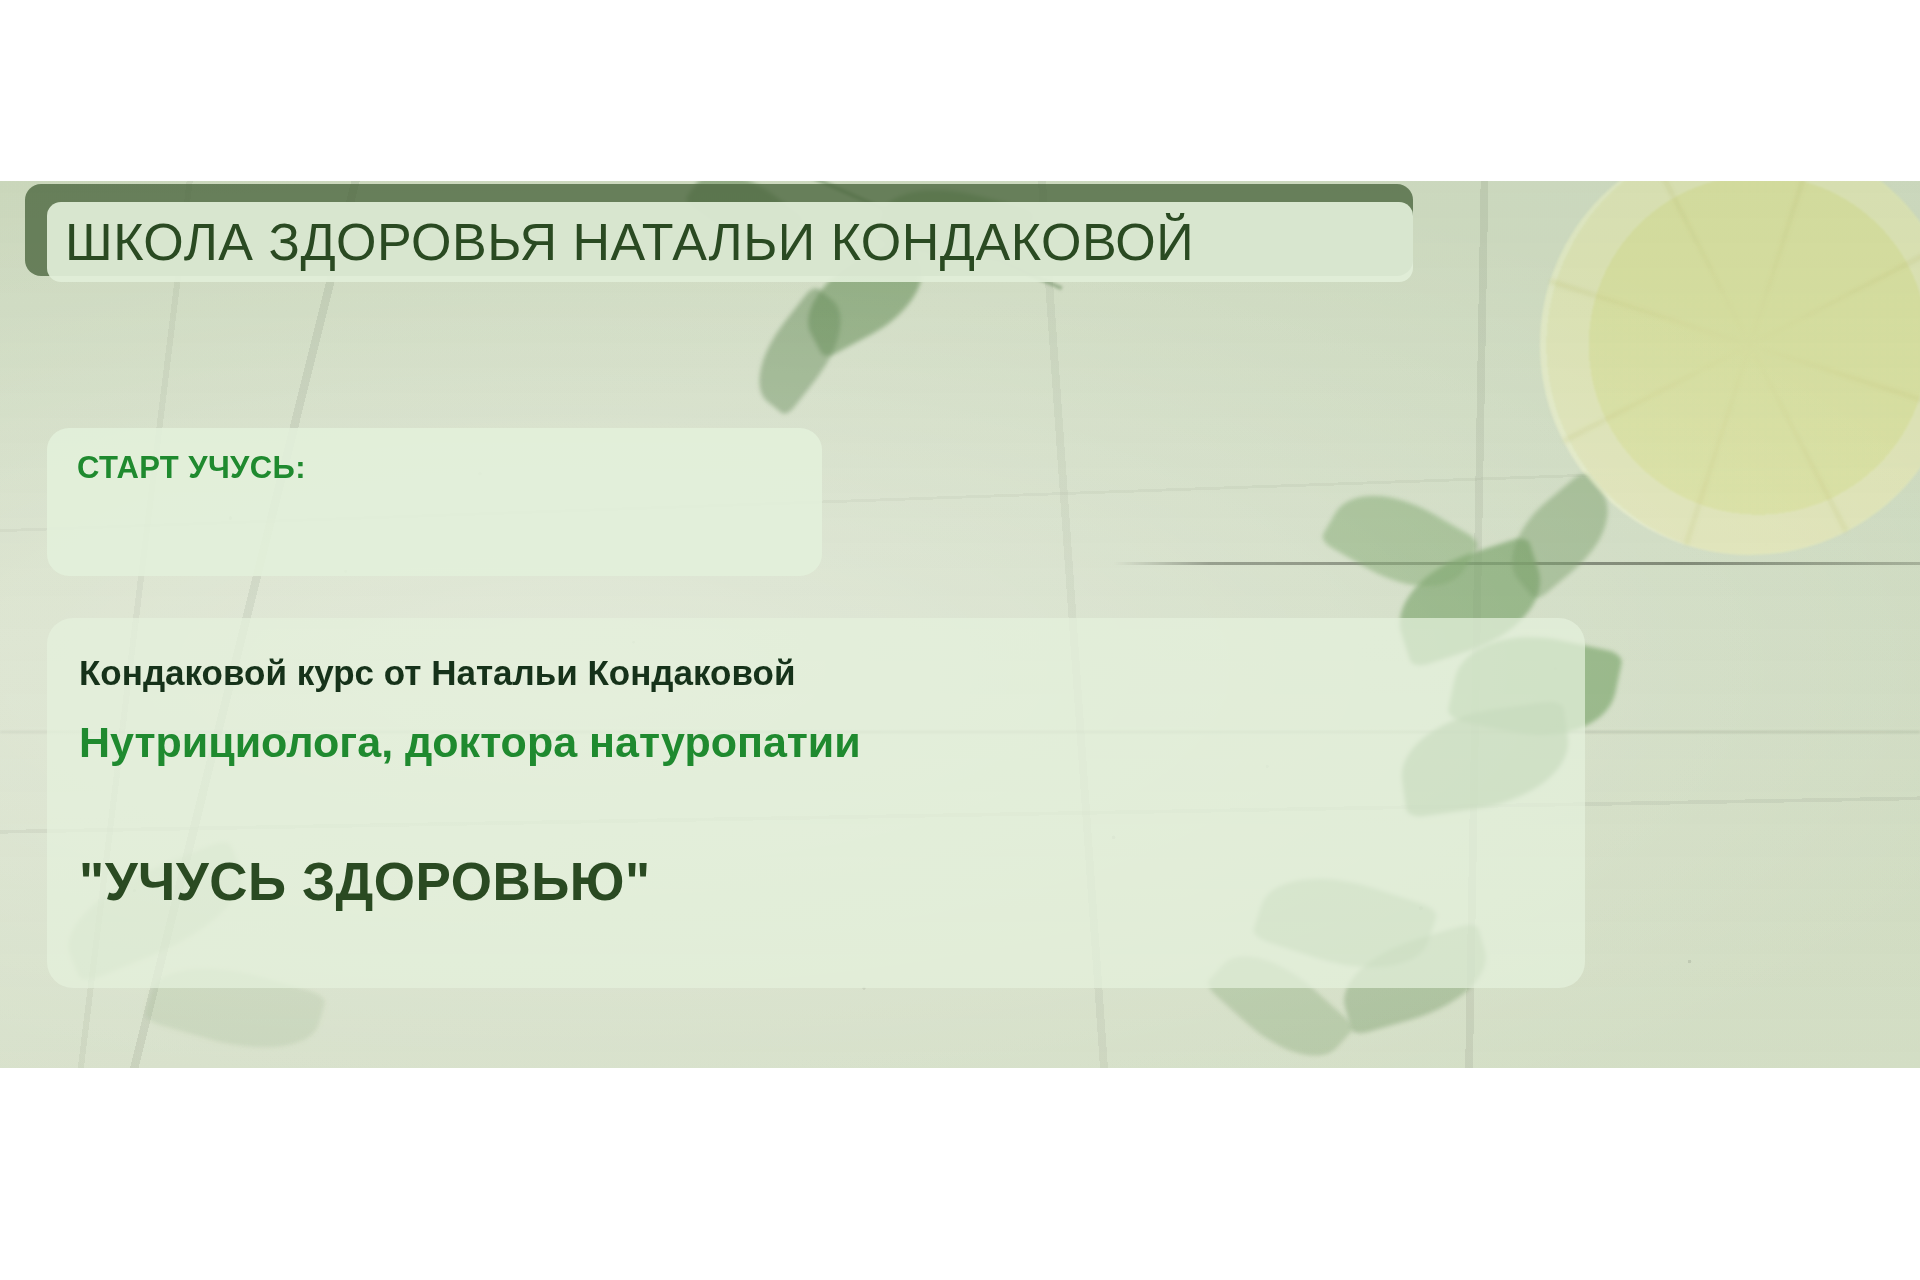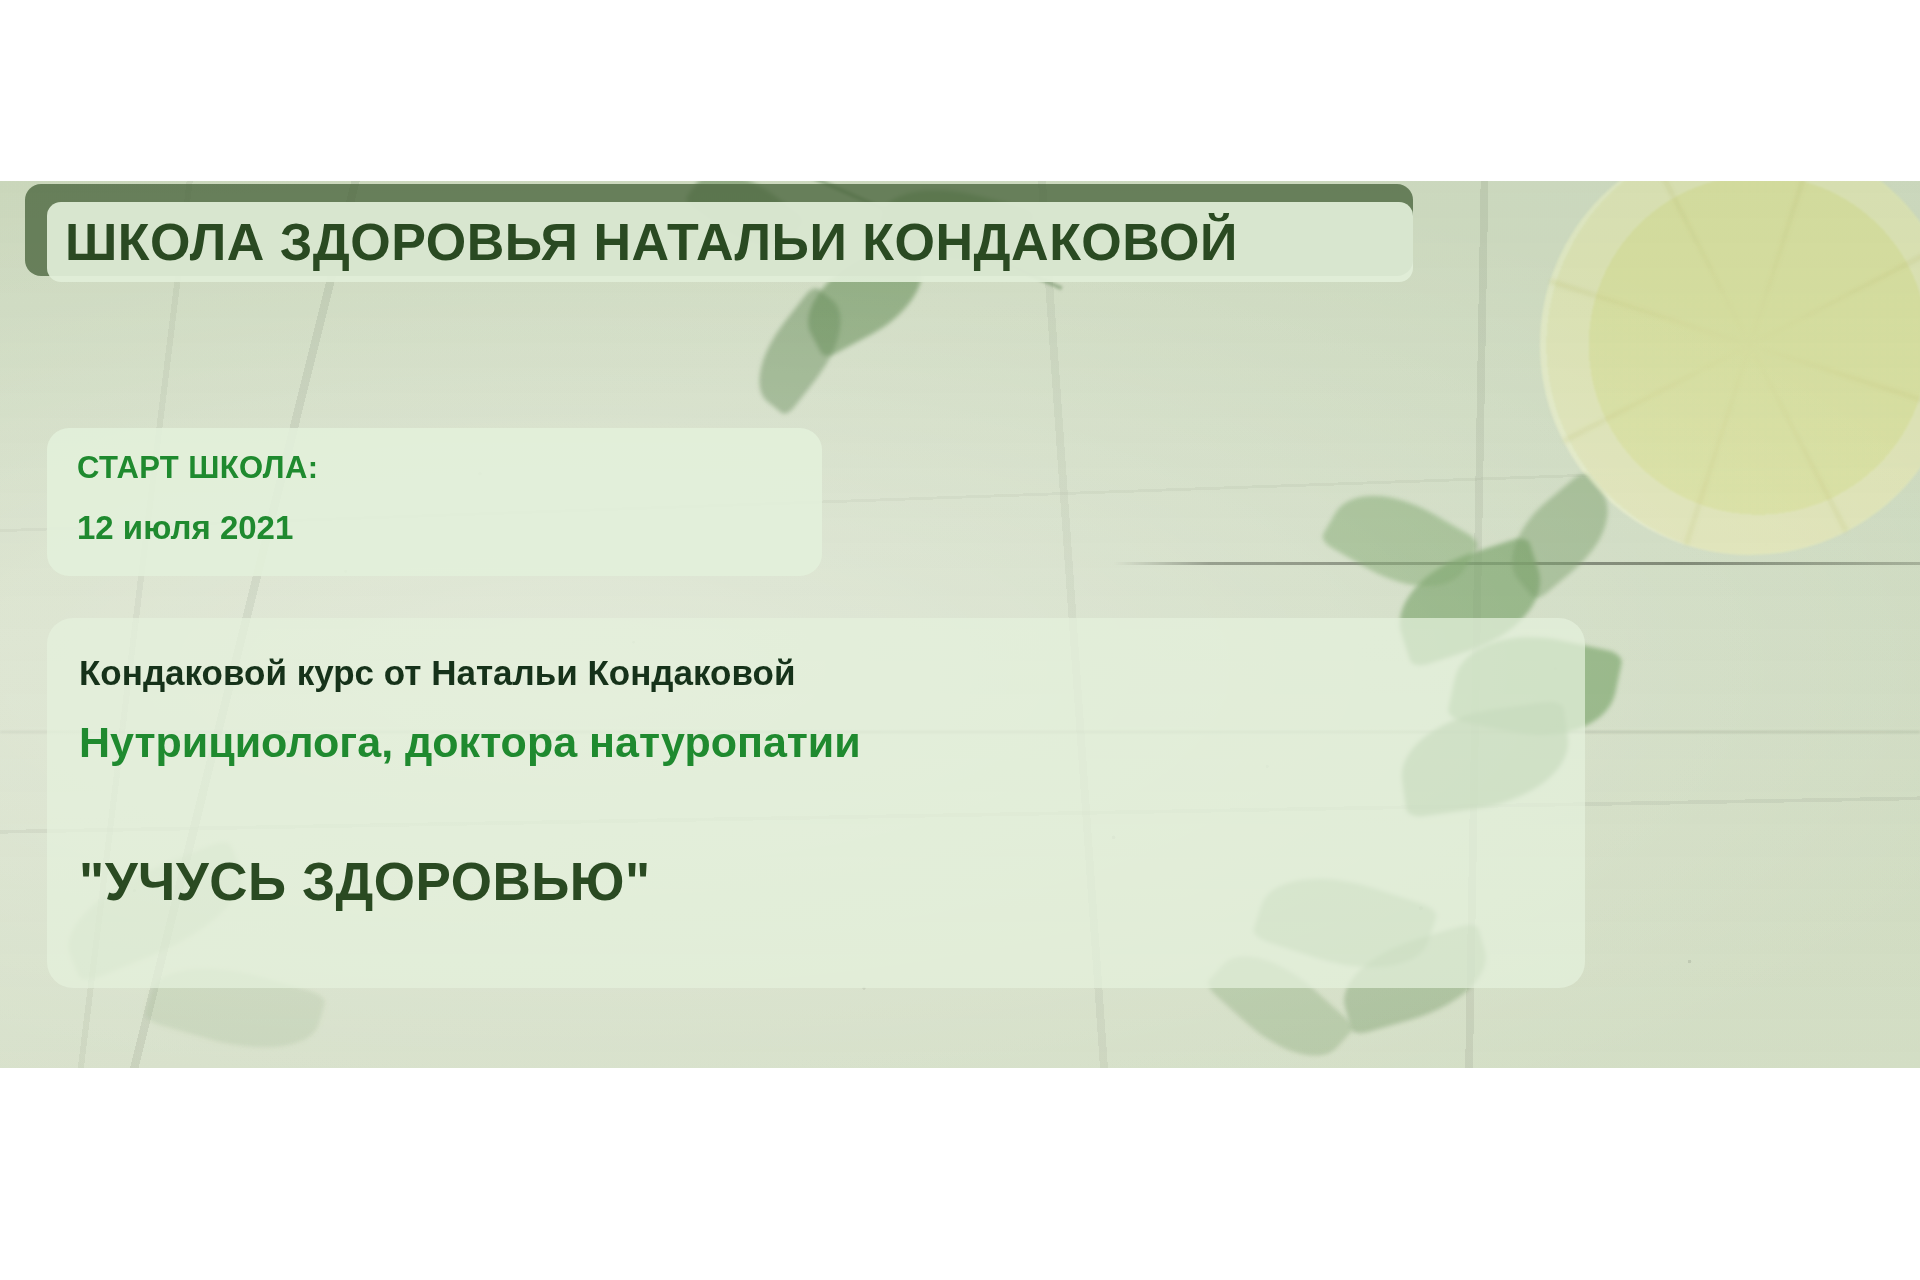--- a/index.html
+++ b/index.html
@@ -198,21 +198,21 @@
     height: 80px;
     background: rgba(225,238,216,.93);
     border-radius: 14px;
     display: flex;
     align-items: center;
     padding: 0 18px;
     box-sizing: border-box;
   }
   .title-text {
     font-size: 52px;
-    font-weight: 700;
+    font-weight: 400;
     color: #2a4a22;
     letter-spacing: .5px;
     white-space: nowrap;
     line-height: 1;
   }
 
   
   .start-card {
     position: absolute;
     left: 47px;
@@ -317,22 +317,21 @@
     <div class="content">
 
       <div class="title-wrap">
         <div class="title-shadow"></div>
         <div class="title-card">
           <div class="title-text">ШКОЛА ЗДОРОВЬЯ НАТАЛЬИ КОНДАКОВОЙ</div>
         </div>
       </div>
 
       <div class="start-card">
-        <div class="start-label">СТАРТ ШКОЛА:</div>
-        <div class="start-date">12 июля 2021</div>
+        <div class="start-label">СТАРТ УЧУСЬ:</div>
       </div>
 
       <div class="main-card">
         <div class="author-line">Кондаковой курс от Натальи Кондаковой</div>
         <div class="role-line">Нутрициолога, доктора натуропатии</div>
         <div class="course-title">"УЧУСЬ ЗДОРОВЬЮ"</div>
       </div>
 
     </div>
   </div>

